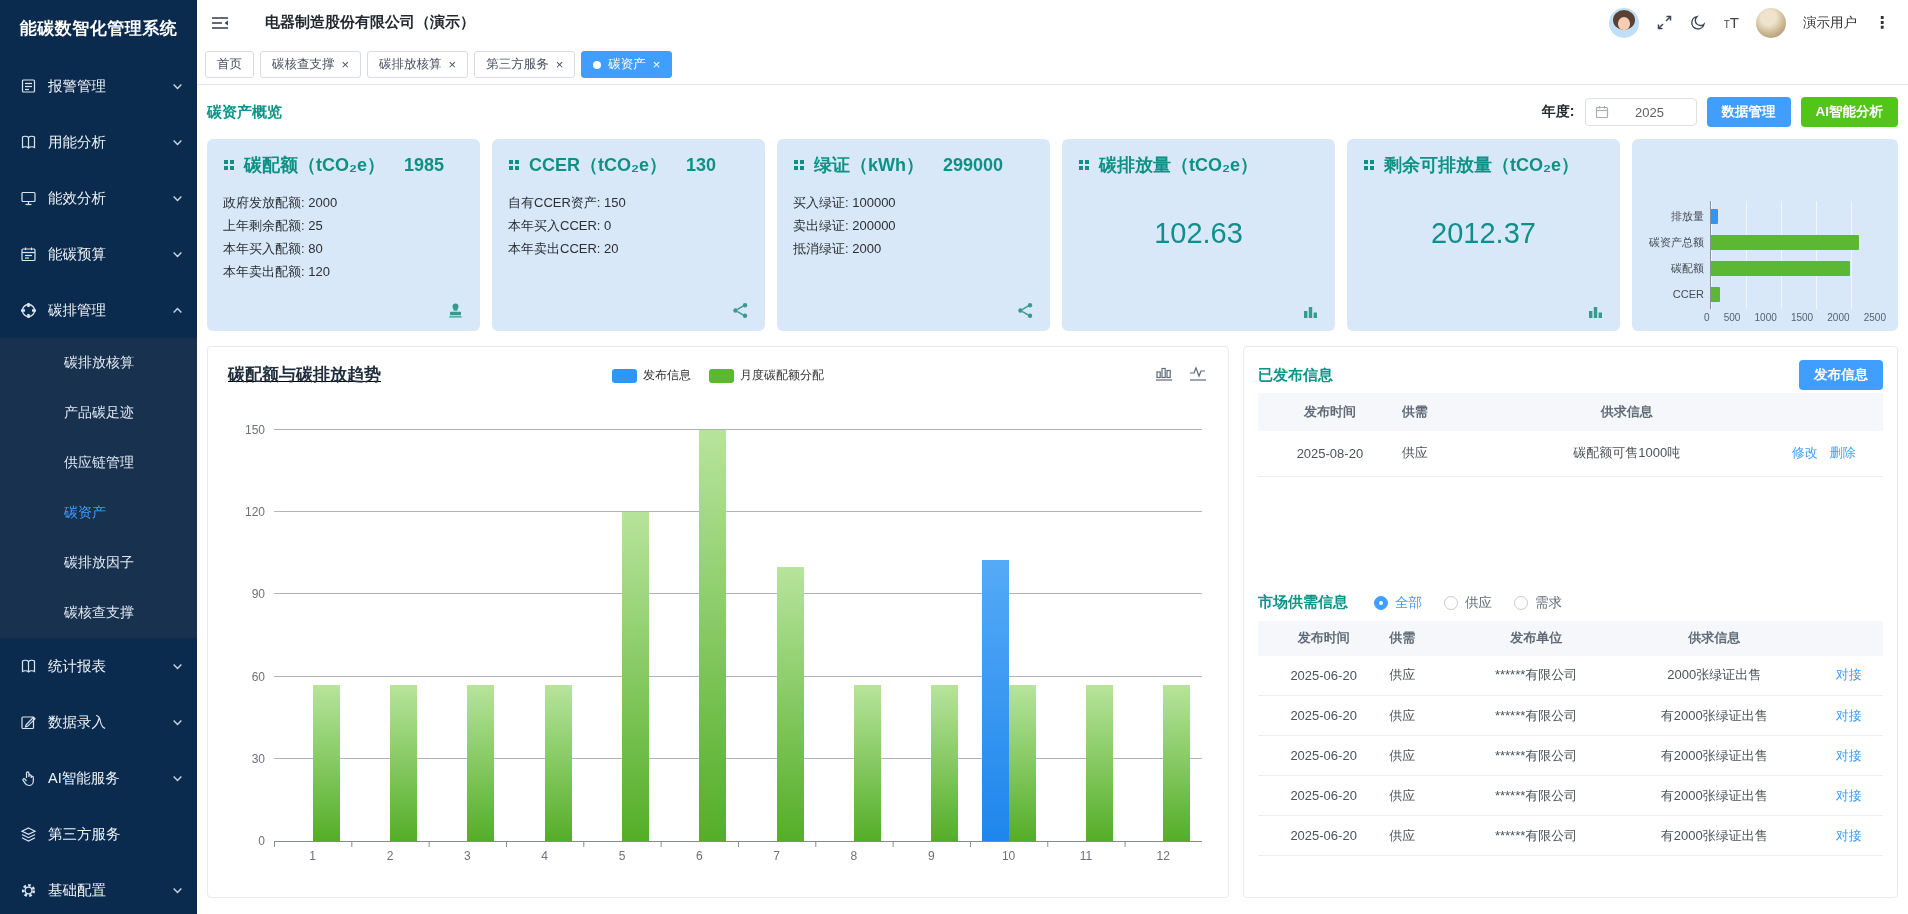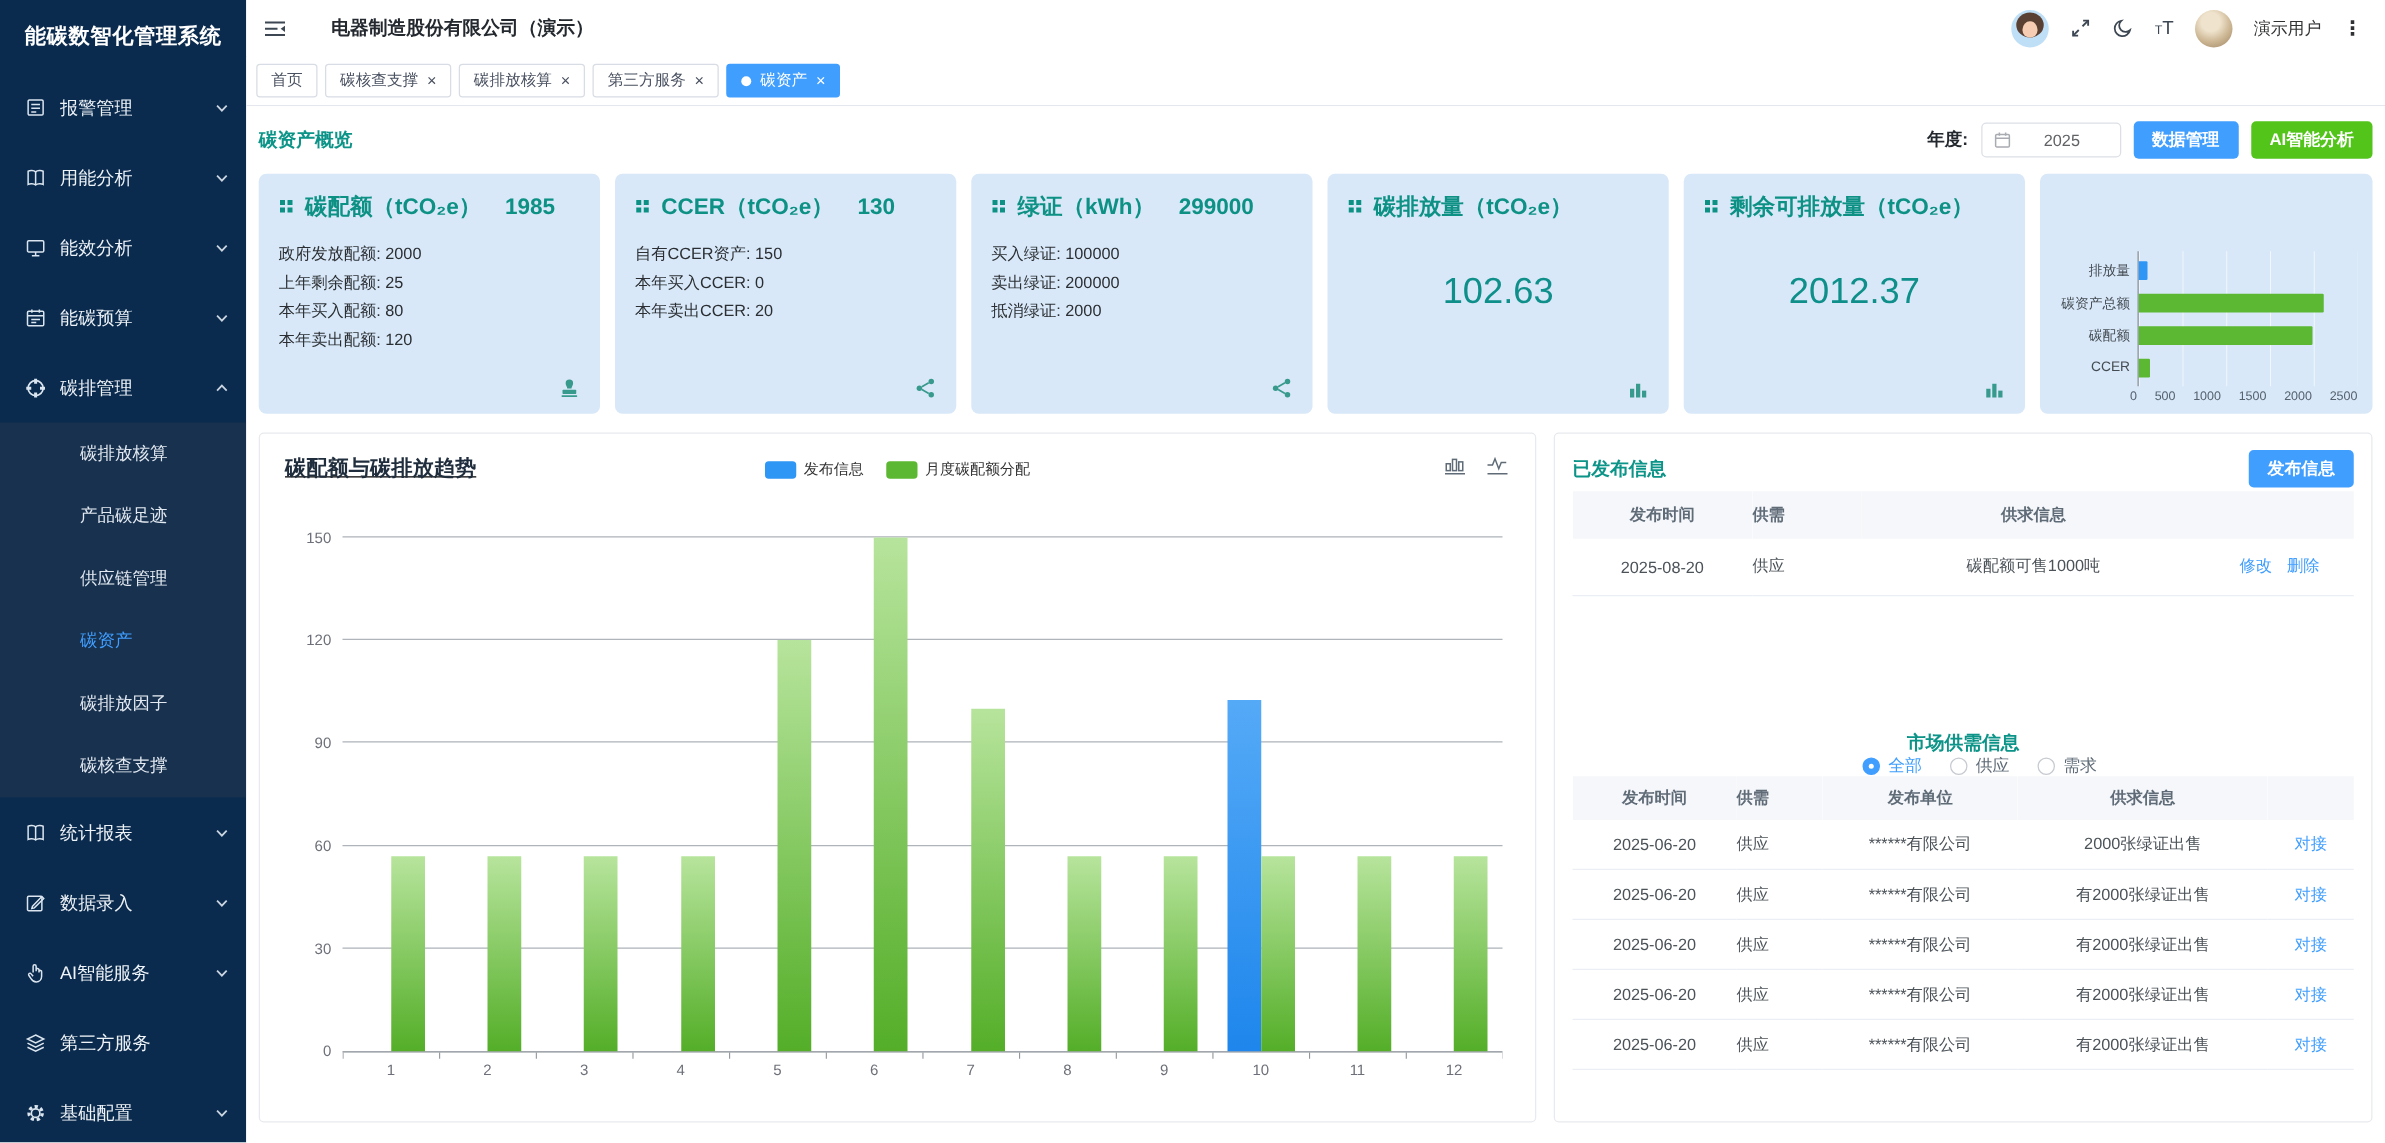--- a/index.html
+++ b/index.html
@@ -102,21 +102,21 @@
   table { width:100%; border-collapse:collapse; font-size:13px; table-layout:fixed; }
   thead th { background:#f5f7fa; color:#5f6b77; font-weight:bold; height:38px; }
   td { border-bottom:1px solid #ebeef5; color:#4b5258; }
   .t1 td { height:45px; }
   .t2 th { height:35px; }
   .t2 td { height:40px; }
   th, td { text-align:center; overflow:hidden; white-space:nowrap; }
   th.lft, td.lft { text-align:left; }
   .link { color:#409eff; cursor:pointer; }
   .acts .link { margin:0 6px; }
-  .market-sec { margin-top:108px;flex-direction:column; }
+  .market-sec { margin-top:108px; }
   .radio-group { display:flex; align-items:center; gap:22px; margin-left:26px; }
   .radio { display:flex; align-items:center; gap:7px; cursor:pointer; font-size:13.5px; color:#5f6b77; }
   .rdot { width:14px; height:14px; border-radius:50%; border:1px solid #c6cad1; background:#fff; position:relative; }
   .rdot.on { background:#409eff; border-color:#409eff; }
   .rdot.on::after { content:""; position:absolute; left:4px; top:4px; width:4px; height:4px; border-radius:50%; background:#fff; }
   .rlabel.on { color:#409eff; }
 </style>
 </head>
 <body>
 

